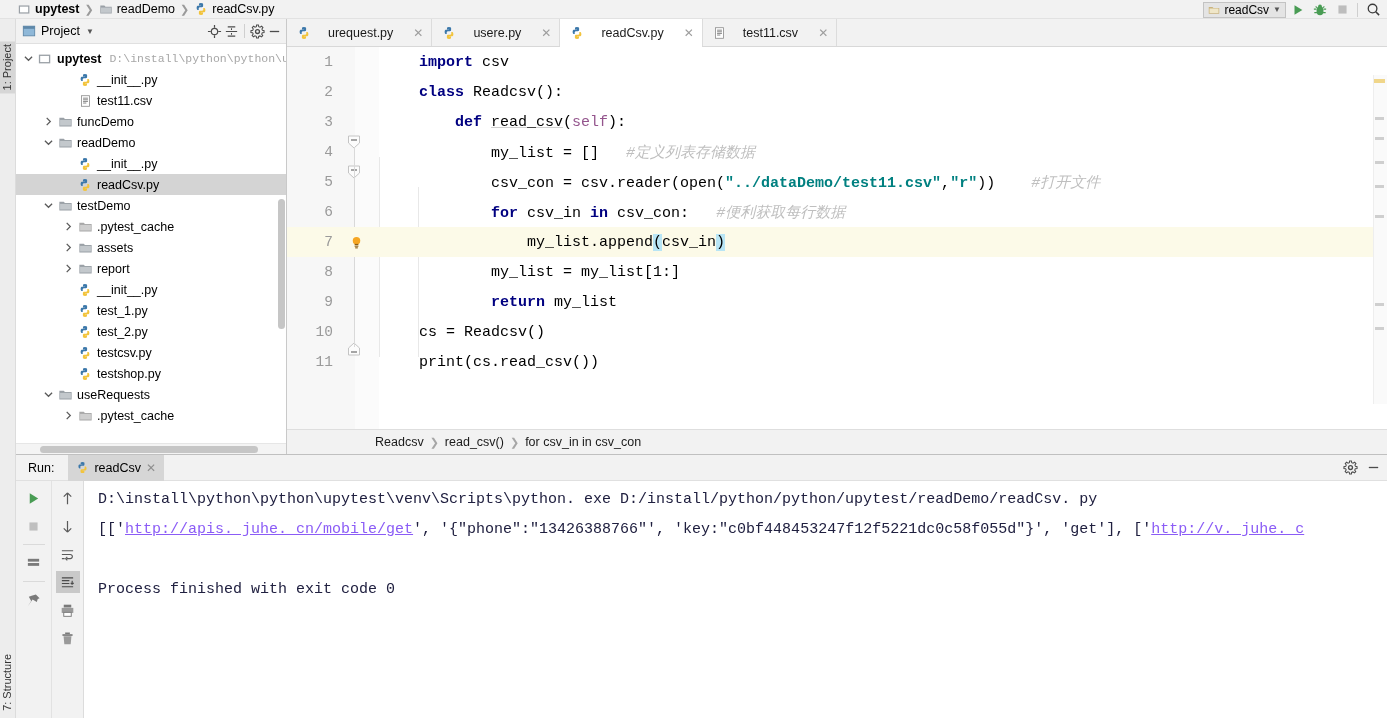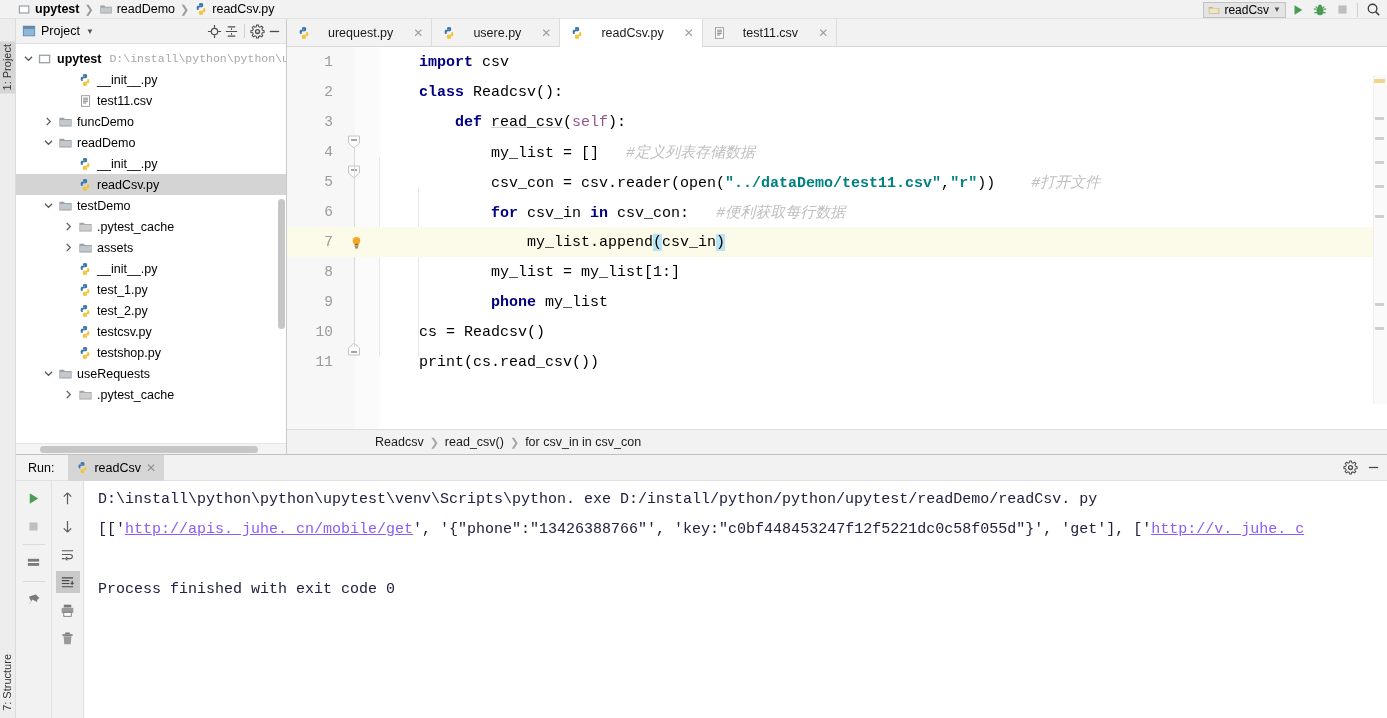--- a/index.html
+++ b/index.html
@@ -430,20 +430,35 @@
           <span class="ticon">
             <svg width="15" height="14" viewBox="0 0 16 16">
               <path d="M1 3h5l1.4 1.6H15V13H1z" fill="#9aa0a6"></path>
               <path d="M1.8 5.6h12.4V12H1.8z" fill="#c3c8cc"></path>
             </svg>
           </span>
           <span class="tlabel">assets</span>
         </div>
         <div class="trow">
           <span style="width:48px;flex:0 0 48px;"></span>
+          <span class="tarrow">
+            <svg width="9" height="9" viewBox="0 0 10 10">
+              <path d="M3 1l4 4-4 4" stroke="#5a5a5a" stroke-width="1.4" fill="none"></path>
+            </svg>
+          </span>
+          <span class="ticon">
+            <svg width="15" height="14" viewBox="0 0 16 16">
+              <path d="M1 3h5l1.4 1.6H15V13H1z" fill="#9aa0a6"></path>
+              <path d="M1.8 5.6h12.4V12H1.8z" fill="#c3c8cc"></path>
+            </svg>
+          </span>
+          <span class="tlabel">report</span>
+        </div>
+        <div class="trow">
+          <span style="width:48px;flex:0 0 48px;"></span>
           <span class="tarrow"></span>
           <span class="ticon">
             <svg width="14" height="14" viewBox="0 0 16 16">
               <path d="M7.9 1.2c-2.3 0-2.2 1-2.2 1v1.7h2.3v.4H4.6S3 4.1 3 6.6c0 2.6 1.4 2.5 1.4 2.5h1V7.4s-.1-1.5 1.4-1.5h2.3s1.3 0 1.3-1.3V2.4s.2-1.2-2.5-1.2z" fill="#3c78aa"></path>
               <path d="M8.1 14.8c2.3 0 2.2-1 2.2-1v-1.7H8v-.4h3.4s1.6.1 1.6-2.4c0-2.6-1.4-2.5-1.4-2.5h-1v1.7s.1 1.5-1.4 1.5H6.9s-1.3 0-1.3 1.3v2.2s-.2 1.3 2.5 1.3z" fill="#f2c43d"></path>
             </svg>
           </span>
           <span class="tlabel">__init__.py</span>
         </div>
         <div class="trow">
@@ -650,21 +665,21 @@
 
         <div class="cline">
           <span class="lnum">8</span>
           <span class="lbulb"></span>
           <span class="ctext">        <span class="pl">my_list = my_list[1:]</span></span>
         </div>
 
         <div class="cline">
           <span class="lnum">9</span>
           <span class="lbulb"></span>
-          <span class="ctext">        <span class="kw">phone</span> <span class="pl">my_list</span></span>
+          <span class="ctext">        <span class="kw">return</span> <span class="pl">my_list</span></span>
         </div>
 
         <div class="cline">
           <span class="lnum">10</span>
           <span class="lbulb"></span>
           <span class="ctext"><span class="pl">cs = Readcsv()</span></span>
         </div>
 
         <div class="cline">
           <span class="lnum">11</span>

